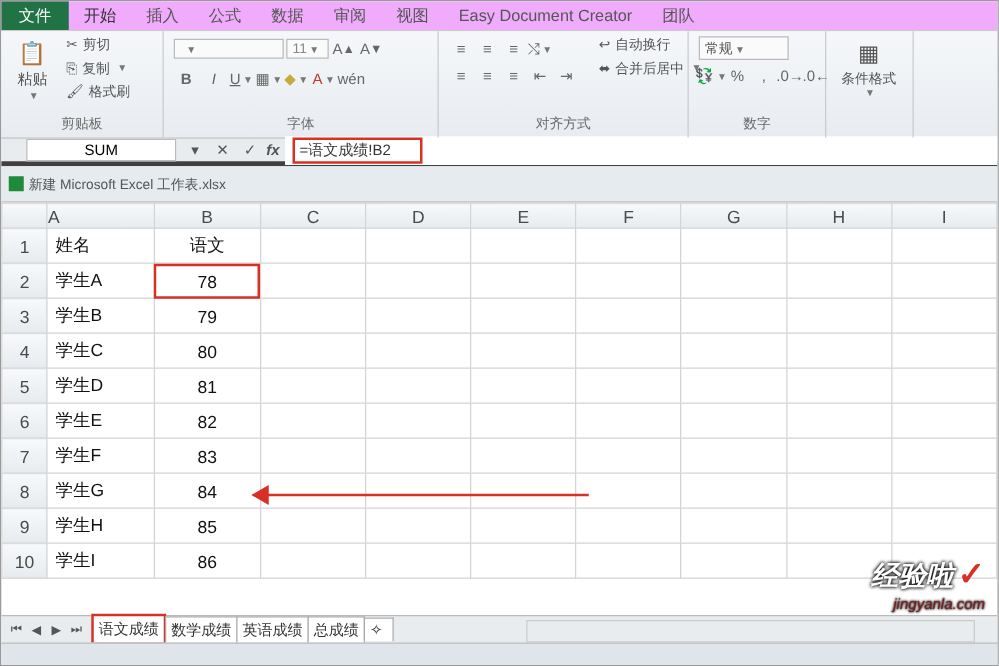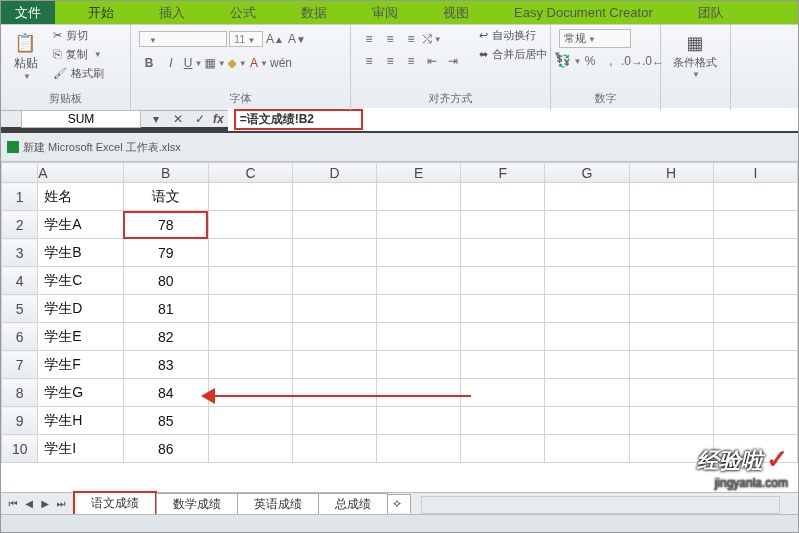--- a/index.html
+++ b/index.html
@@ -1,17 +1,17 @@
 <!DOCTYPE html>
 <html><head>
 <meta charset="utf-8">
 <style>
 * { box-sizing: border-box; margin: 0; padding: 0; }
 body { font-family: "Microsoft YaHei", SimSun, Arial, sans-serif; font-size: 12px; background: #fff; width: 799px; height: 533px; overflow: hidden; position: relative; border: 1px solid #999; }
-.ribbon-tabs { display: flex; align-items: center; height: 24px; background: #84cc16; border-bottom: 1px solid #ccc; gap: 21px; }
+.ribbon-tabs { display: flex; align-items: center; height: 24px; background: #f0abfc; border-bottom: 1px solid #ccc; }
 .file-tab { background: #217346; color: #fff; padding: 4px 14px; font-size: 13px; height: 100%; display: flex; align-items: center; }
 .ribbon-tab { padding: 4px 12px; color: #555; font-size: 13px; cursor: pointer; }
 .ribbon-tab.active { color: #333; }
 .ribbon { display: flex; background: linear-gradient(#f5f7fa, #e8ecf0); height: 86px; border-bottom: 1px solid #b5b5b5; }
 .ribbon-group { display: flex; flex-direction: column; justify-content: space-between; padding: 2px 6px; border-right: 1px solid #c8ccd0; position: relative; }
 .group-label { text-align: center; color: #6a6a6a; font-size: 11px; padding-bottom: 2px; }
 .group-body { display: flex; align-items: flex-start; gap: 4px; flex: 1; }
 .big-btn { display: flex; flex-direction: column; align-items: center; justify-content: center; padding: 4px 6px; color: #555; cursor: pointer; min-width: 38px; }
 .big-btn .icon { width: 24px; height: 24px; display: flex; align-items: center; justify-content: center; font-size: 18px; }
 .small-btns { display: flex; flex-direction: column; gap: 2px; }
@@ -19,56 +19,56 @@
 .font-controls { display: flex; flex-direction: column; gap: 4px; padding: 2px; }
 .font-row { display: flex; gap: 2px; align-items: center; }
 .font-select { border: 1px solid #bbb; background: #fafafa; padding: 1px 4px; font-size: 11px; color: #888; }
 .font-name { width: 88px; }
 .font-size { width: 34px; }
 .fmt-btn { width: 20px; height: 20px; display: flex; align-items: center; justify-content: center; border: 1px solid transparent; color: #666; cursor: pointer; font-size: 12px; }
 .align-group { display: flex; flex-direction: column; gap: 2px; padding: 2px; }
 .align-row { display: flex; gap: 1px; }
 .number-group { display: flex; flex-direction: column; gap: 3px; padding: 2px; }
 .number-select { border: 1px solid #bbb; background: #fafafa; padding: 1px 4px; font-size: 11px; color: #555; width: 72px; }
-.namebox-row { display: flex; align-items: center; height: 22px; border-bottom: 6px solid #404040; background: #e8ecef; }
+.namebox-row { display: flex; align-items: center; height: 22px; border-bottom: 4px solid #404040; background: #e8ecef; }
 .namebox { width: 120px; border: 1px solid #bbb; background: #fff; padding: 1px 6px; font-size: 12px; text-align: center; margin-left: 20px; }
 .fx-btns { display: flex; gap: 0; margin-left: 4px; }
 .fx-btn { width: 22px; height: 18px; display: flex; align-items: center; justify-content: center; color: #555; cursor: pointer; }
 .fx-label { font-style: italic; font-weight: bold; margin: 0 4px 0 2px; color: #555; }
 .formula-box { flex: 1; padding: 1px 6px; background: #fff; font-size: 12px; }
-.formula-inner { display: inline-block; border: 2px solid #d93025; padding: 0 47px 0 4px; color: #333; font-weight: bold; }
+.formula-inner { display: inline-block; border: 2px solid #d93025; padding: 0 23px 0 4px; color: #333; }
 .titlebar { display: flex; align-items: center; height: 18px; padding: 14px 6px; font-size: 11px; color: #555; background: #e6ebef; border-bottom: 1px solid #c0c0c0; }
 .xls-icon { width: 12px; height: 12px; background: #1f8a3a; margin-right: 4px; }
 .sheet-area { position: relative; }
 table.grid { border-collapse: collapse; table-layout: fixed; }
 .grid th, .grid td { border: 1px solid #d4d4d4; font-size: 14px; }
 .grid th { background: linear-gradient(#f7f9fb,#e7ebef); color: #4a4a4a; font-weight: normal; }
 .col-head { height: 20px; }
 .row-head { width: 38px; text-align: center; color: #4a4a4a; background: linear-gradient(#f7f9fb,#e7ebef); }
 .grid td { height: 28px; padding: 0 6px; color: #111; }
 .col-A { width: 90px; text-align: left; }
 .col-B { width: 90px; text-align: center; }
 .col-other { width: 90px; }
 .marching { border: 2px dashed #222; text-align: center; }
 .sel-highlight { outline: 2px solid #d93025; outline-offset: -2px; text-align: center; }
 .arrow-annot { position: absolute; left: 210px; top: 229px; width: 260px; height: 10px; pointer-events: none; }
 .arrow-line { position: absolute; top: 4px; left: 0; right: 0; height: 2px; background: #d93025; }
 .arrow-head { position: absolute; left: -10px; top: -3px; width: 0; height: 0; border-top: 8px solid transparent; border-bottom: 8px solid transparent; border-right: 14px solid #d93025; }
 .sheet-tabs { position: absolute; left: 0; right: 0; bottom: 18px; height: 22px; background: #e8ecef; border-top: 1px solid #bbb; display: flex; align-items: center; }
 .nav-btns { display: flex; gap: 0; padding: 0 4px; }
 .nav-btn { width: 16px; height: 16px; display: flex; align-items: center; justify-content: center; color: #555; font-size: 10px; cursor: pointer; }
-.tab { padding: 2px 16px; background: #fff; border: 1px solid #aaa; border-bottom: none; margin-right: -1px; font-size: 12px; cursor: pointer; color: #333; }
+.tab { padding: 2px 4px; background: #fff; border: 1px solid #aaa; border-bottom: none; margin-right: -1px; font-size: 12px; cursor: pointer; color: #333; }
 .tab.active { background: #fff; border-top: 1px solid #aaa; }
 .tab.hl { border: 2px solid #d93025; }
 .scrollbar-h { position: absolute; right: 18px; bottom: 18px; left: 420px; height: 18px; background: #e8ecef; border: 1px solid #ccc; }
 .statusbar { position: absolute; left: 0; right: 0; bottom: 0; height: 18px; background: #dfe5ea; border-top: 1px solid #bbb; }
 .watermark { position: absolute; right: 10px; bottom: 42px; text-align: right; pointer-events: none; }
 .watermark .wm-main { color: #fff; font-size: 22px; font-weight: bold; font-style: italic; text-shadow: 0 0 3px #000, 0 0 3px #000; }
 .watermark .wm-check { color: #d93025; font-size: 26px; font-weight: bold; }
-.watermark .wm-sub { color: #737373; font-size: 12px; text-shadow: 0 0 2px #000, 0 0 2px #000; }
+.watermark .wm-sub { color: #7f1d1d; font-size: 12px; font-style: italic; text-shadow: 0 0 2px #000, 0 0 2px #000; }
 .dd { font-size: 8px; margin-left: 2px; color: #777; }
 .corner-cell { width: 38px; background: #e7ebef; }
 </style>
 </head>
 <body>
 
 <div class="ribbon-tabs">
   <div class="file-tab">文件</div>
   <div class="ribbon-tab active">开始</div>
   <div class="ribbon-tab">插入</div>

